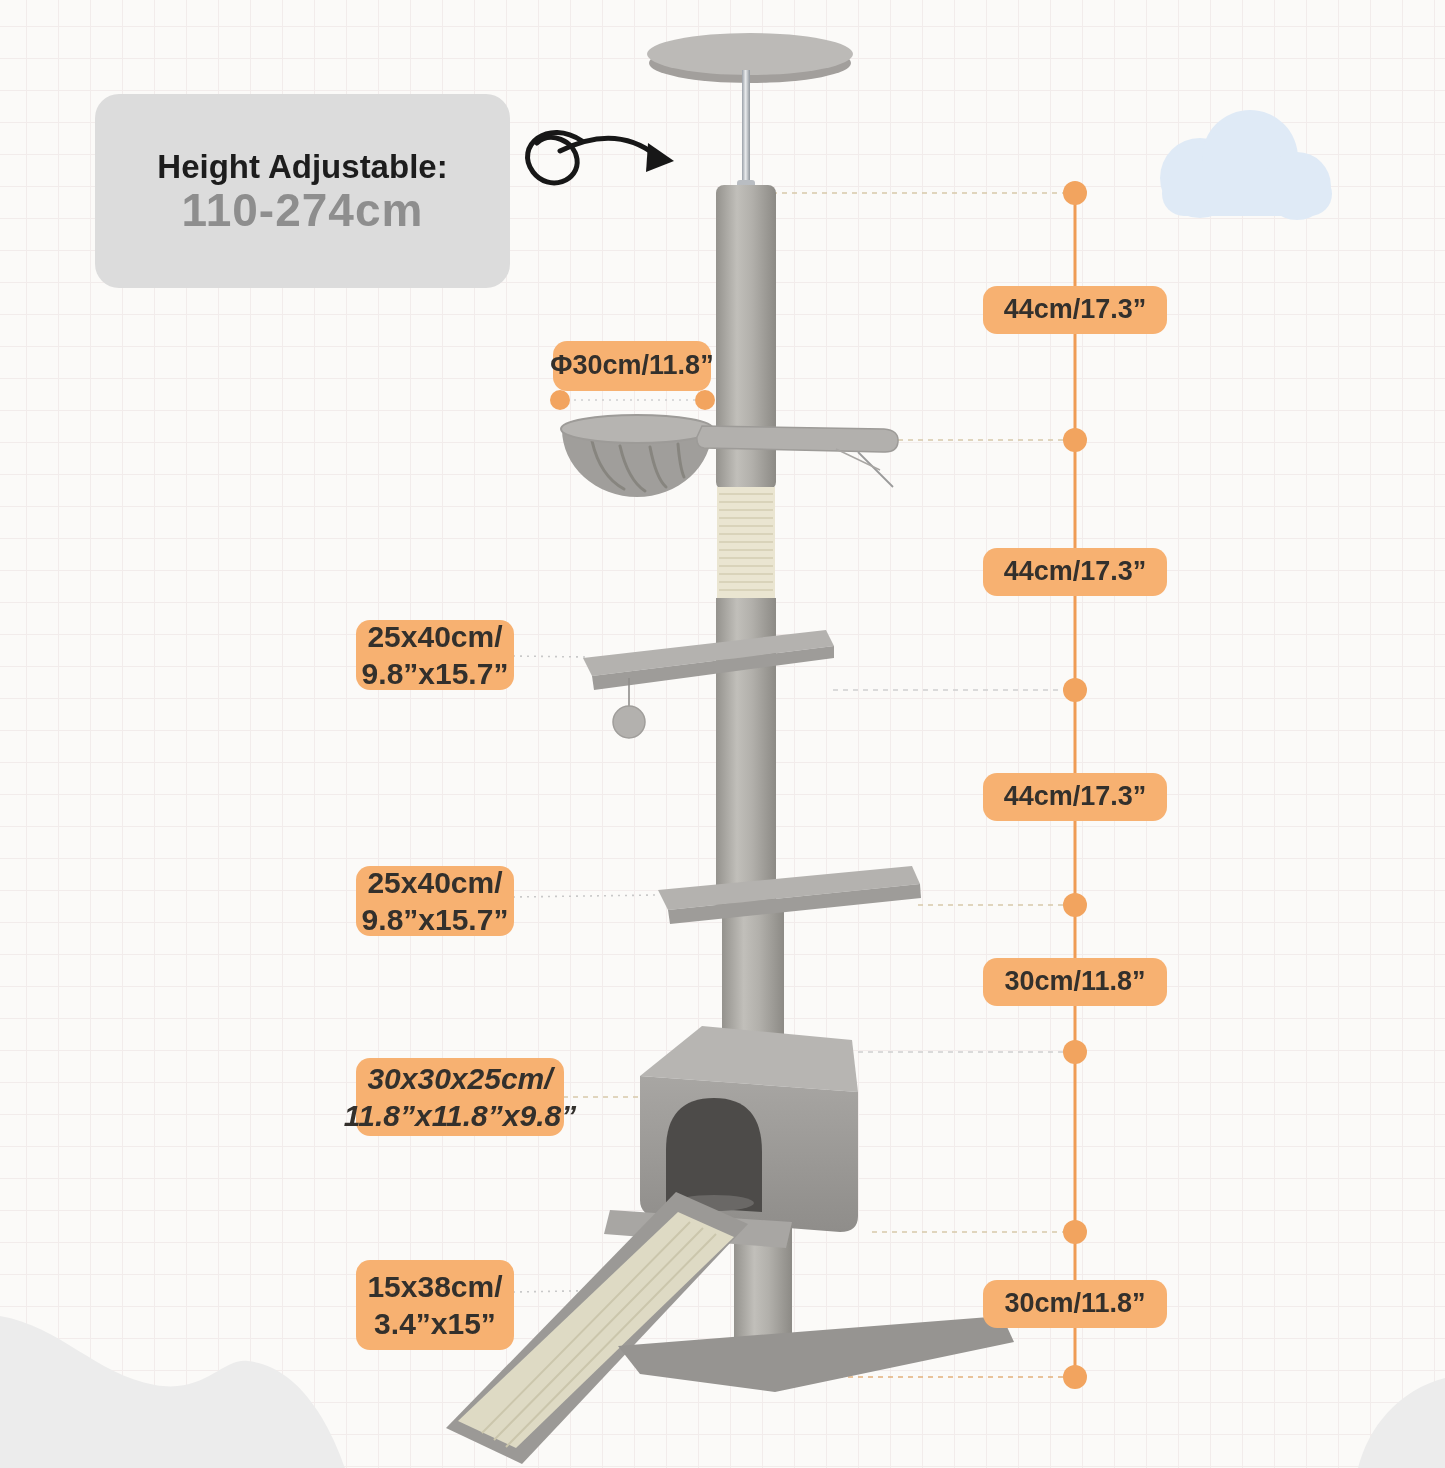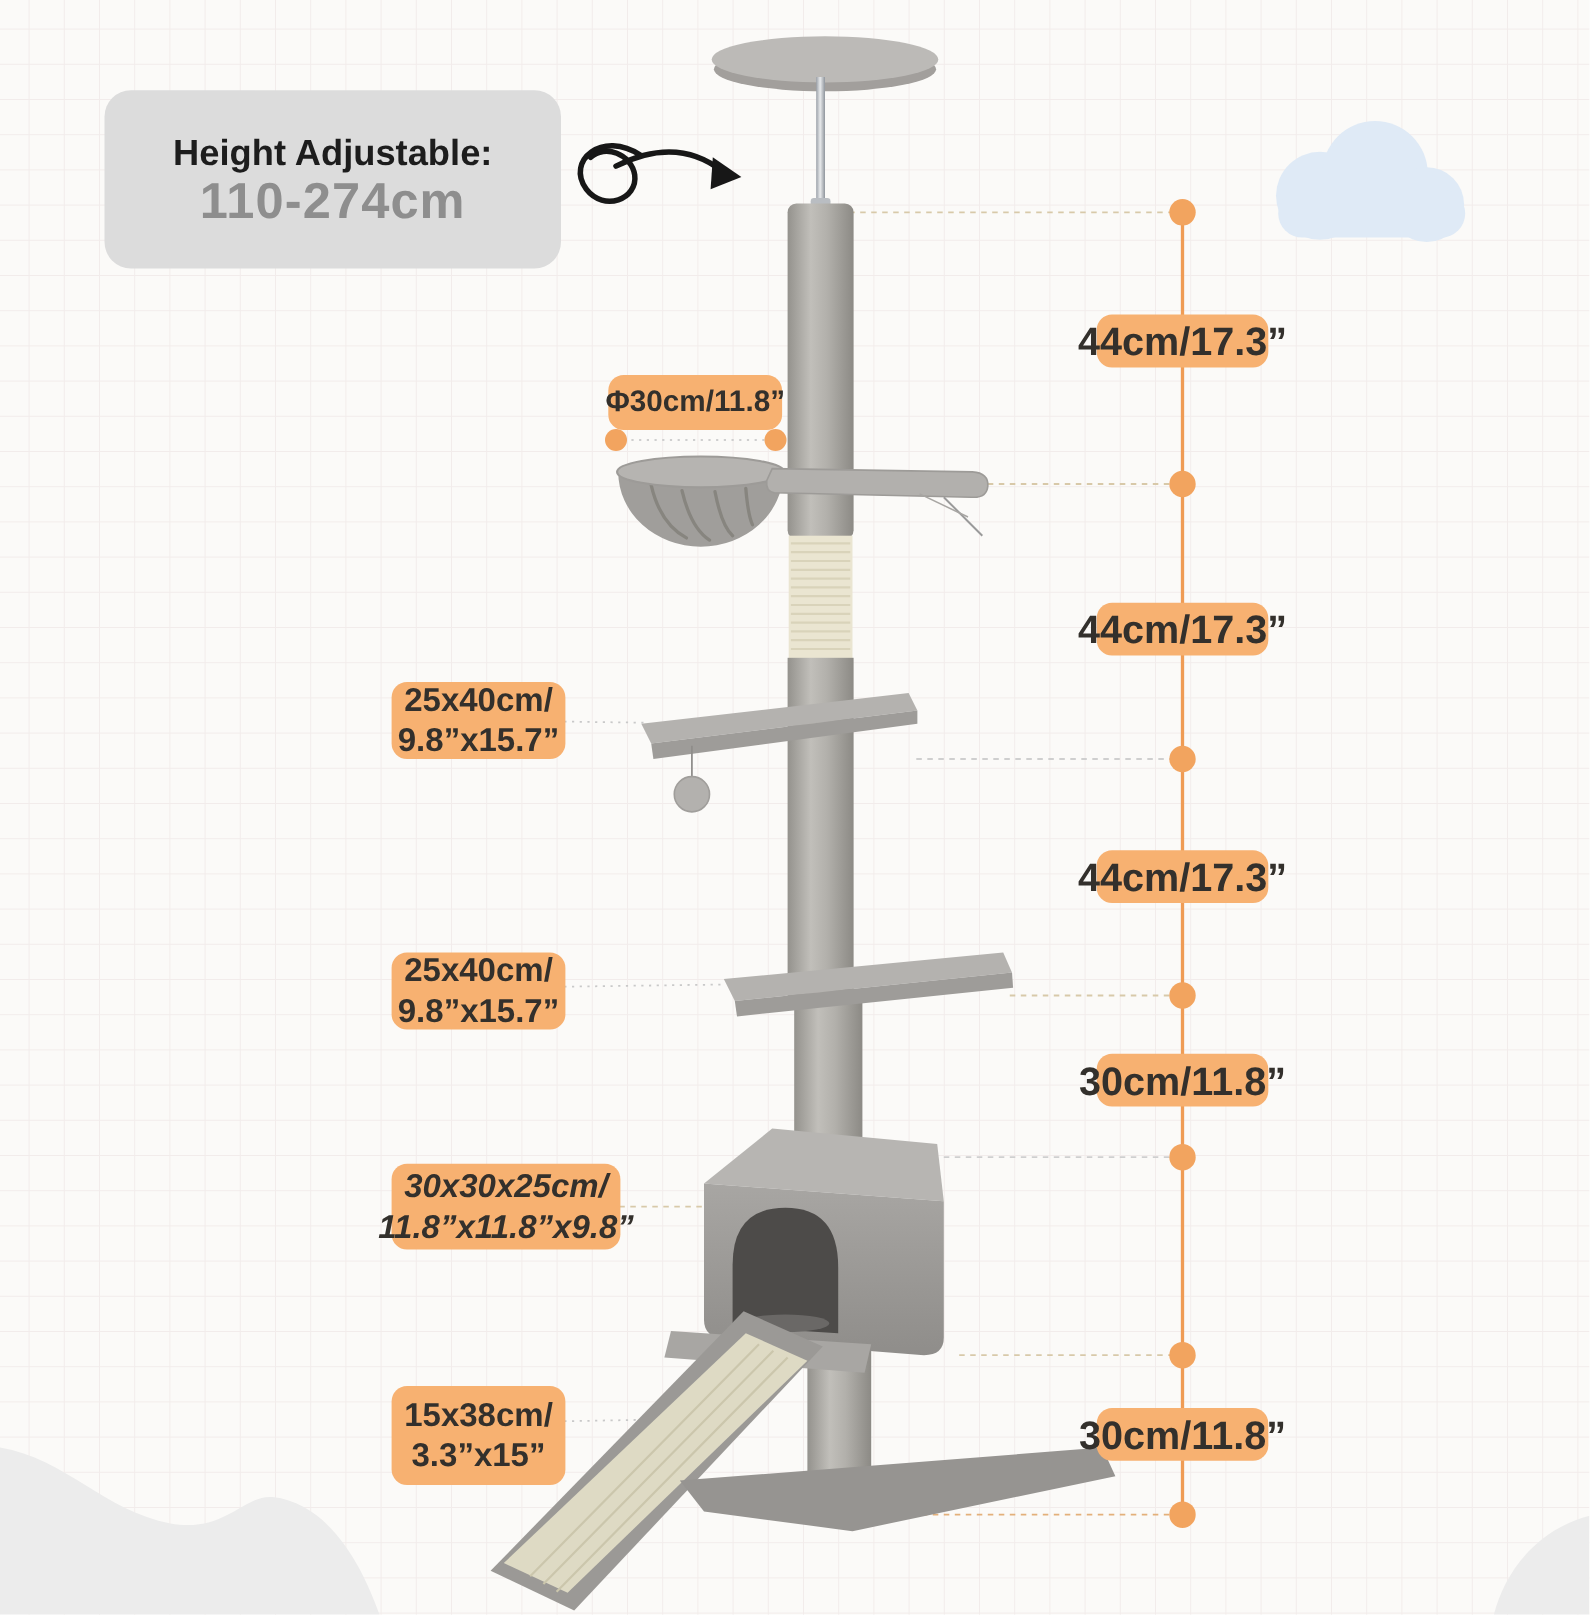--- a/index.html
+++ b/index.html
@@ -8,42 +8,42 @@
     position:relative;width:1445px;height:1468px;overflow:hidden;
     background-color:#fbfaf8;
     background-image:
       linear-gradient(#f2eceb 1px, transparent 1px),
       linear-gradient(90deg,#f2eceb 1px, transparent 1px);
     background-size:32px 32px;
     background-position:-6px -6px;
   }
   svg.scene{position:absolute;left:0;top:0;z-index:1;}
   .header-box{
-    position:absolute;left:95px;top:82px;width:415px;height:162px;
+    position:absolute;left:95px;top:94px;width:415px;height:194px;
     background:#dcdcdc;border-radius:24px;z-index:2;
     display:flex;flex-direction:column;align-items:center;justify-content:center;
     text-align:center;
   }
   .header-title{font-size:33px;font-weight:bold;color:#1d1d1d;line-height:1.15;}
   .header-num{font-size:46px;font-weight:bold;color:#8e8e8e;line-height:1.05;letter-spacing:1px;}
   .callout{
     position:absolute;z-index:2;background:#f7b171;border-radius:14px;
     color:#33302c;font-weight:bold;text-align:center;
     display:flex;flex-direction:column;align-items:center;justify-content:center;
     font-size:30px;line-height:1.25;box-sizing:border-box;padding:4px 10px;
   }
   .callout span{display:block;white-space:nowrap;}
   
   .co-hammock{left:553px;top:341px;width:158px;height:50px;font-size:27px;}
   .co-upper-platform{left:356px;top:620px;width:158px;height:70px;}
   .co-lower-platform{left:356px;top:866px;width:158px;height:70px;}
   .co-condo{left:356px;top:1058px;width:208px;height:78px;font-style:italic;}
   .co-ramp{left:356px;top:1260px;width:158px;height:90px;}
   
-  .co-right{transform:translate(-50%,-50%);width:156px;height:48px;font-size:36px;text-align:right;}
+  .co-right{transform:translate(-50%,-50%);width:184px;height:48px;font-size:27px;text-align:right;}
   .co-r1{left:1075px;top:310px;}
   .co-r2{left:1075px;top:572px;}
   .co-r3{left:1075px;top:797px;}
   .co-r4{left:1075px;top:982px;}
   .co-r5{left:1075px;top:1304px;}
 </style>
 </head>
 <body>
 
 <div class="canvas">
@@ -191,21 +191,21 @@
   <div class="callout co-lower-platform">
     <span>25x40cm/</span>
     <span>9.8”x15.7”</span>
   </div>
   <div class="callout co-condo">
     <span>30x30x25cm/</span>
     <span>11.8”x11.8”x9.8”</span>
   </div>
   <div class="callout co-ramp">
     <span>15x38cm/</span>
-    <span>3.3”x15”</span>
+    <span>3.4”x15”</span>
   </div>
 
   <div class="callout co-right co-r1">
     <span>44cm/17.3”</span>
   </div>
   <div class="callout co-right co-r2">
     <span>44cm/17.3”</span>
   </div>
   <div class="callout co-right co-r3">
     <span>44cm/17.3”</span>

